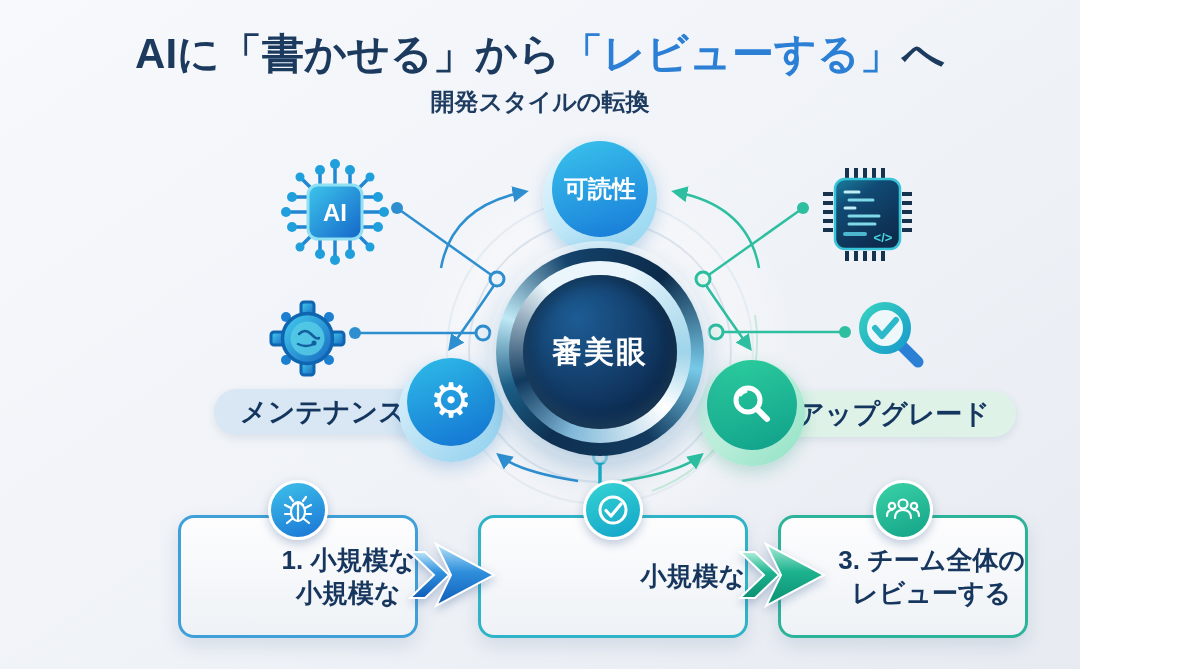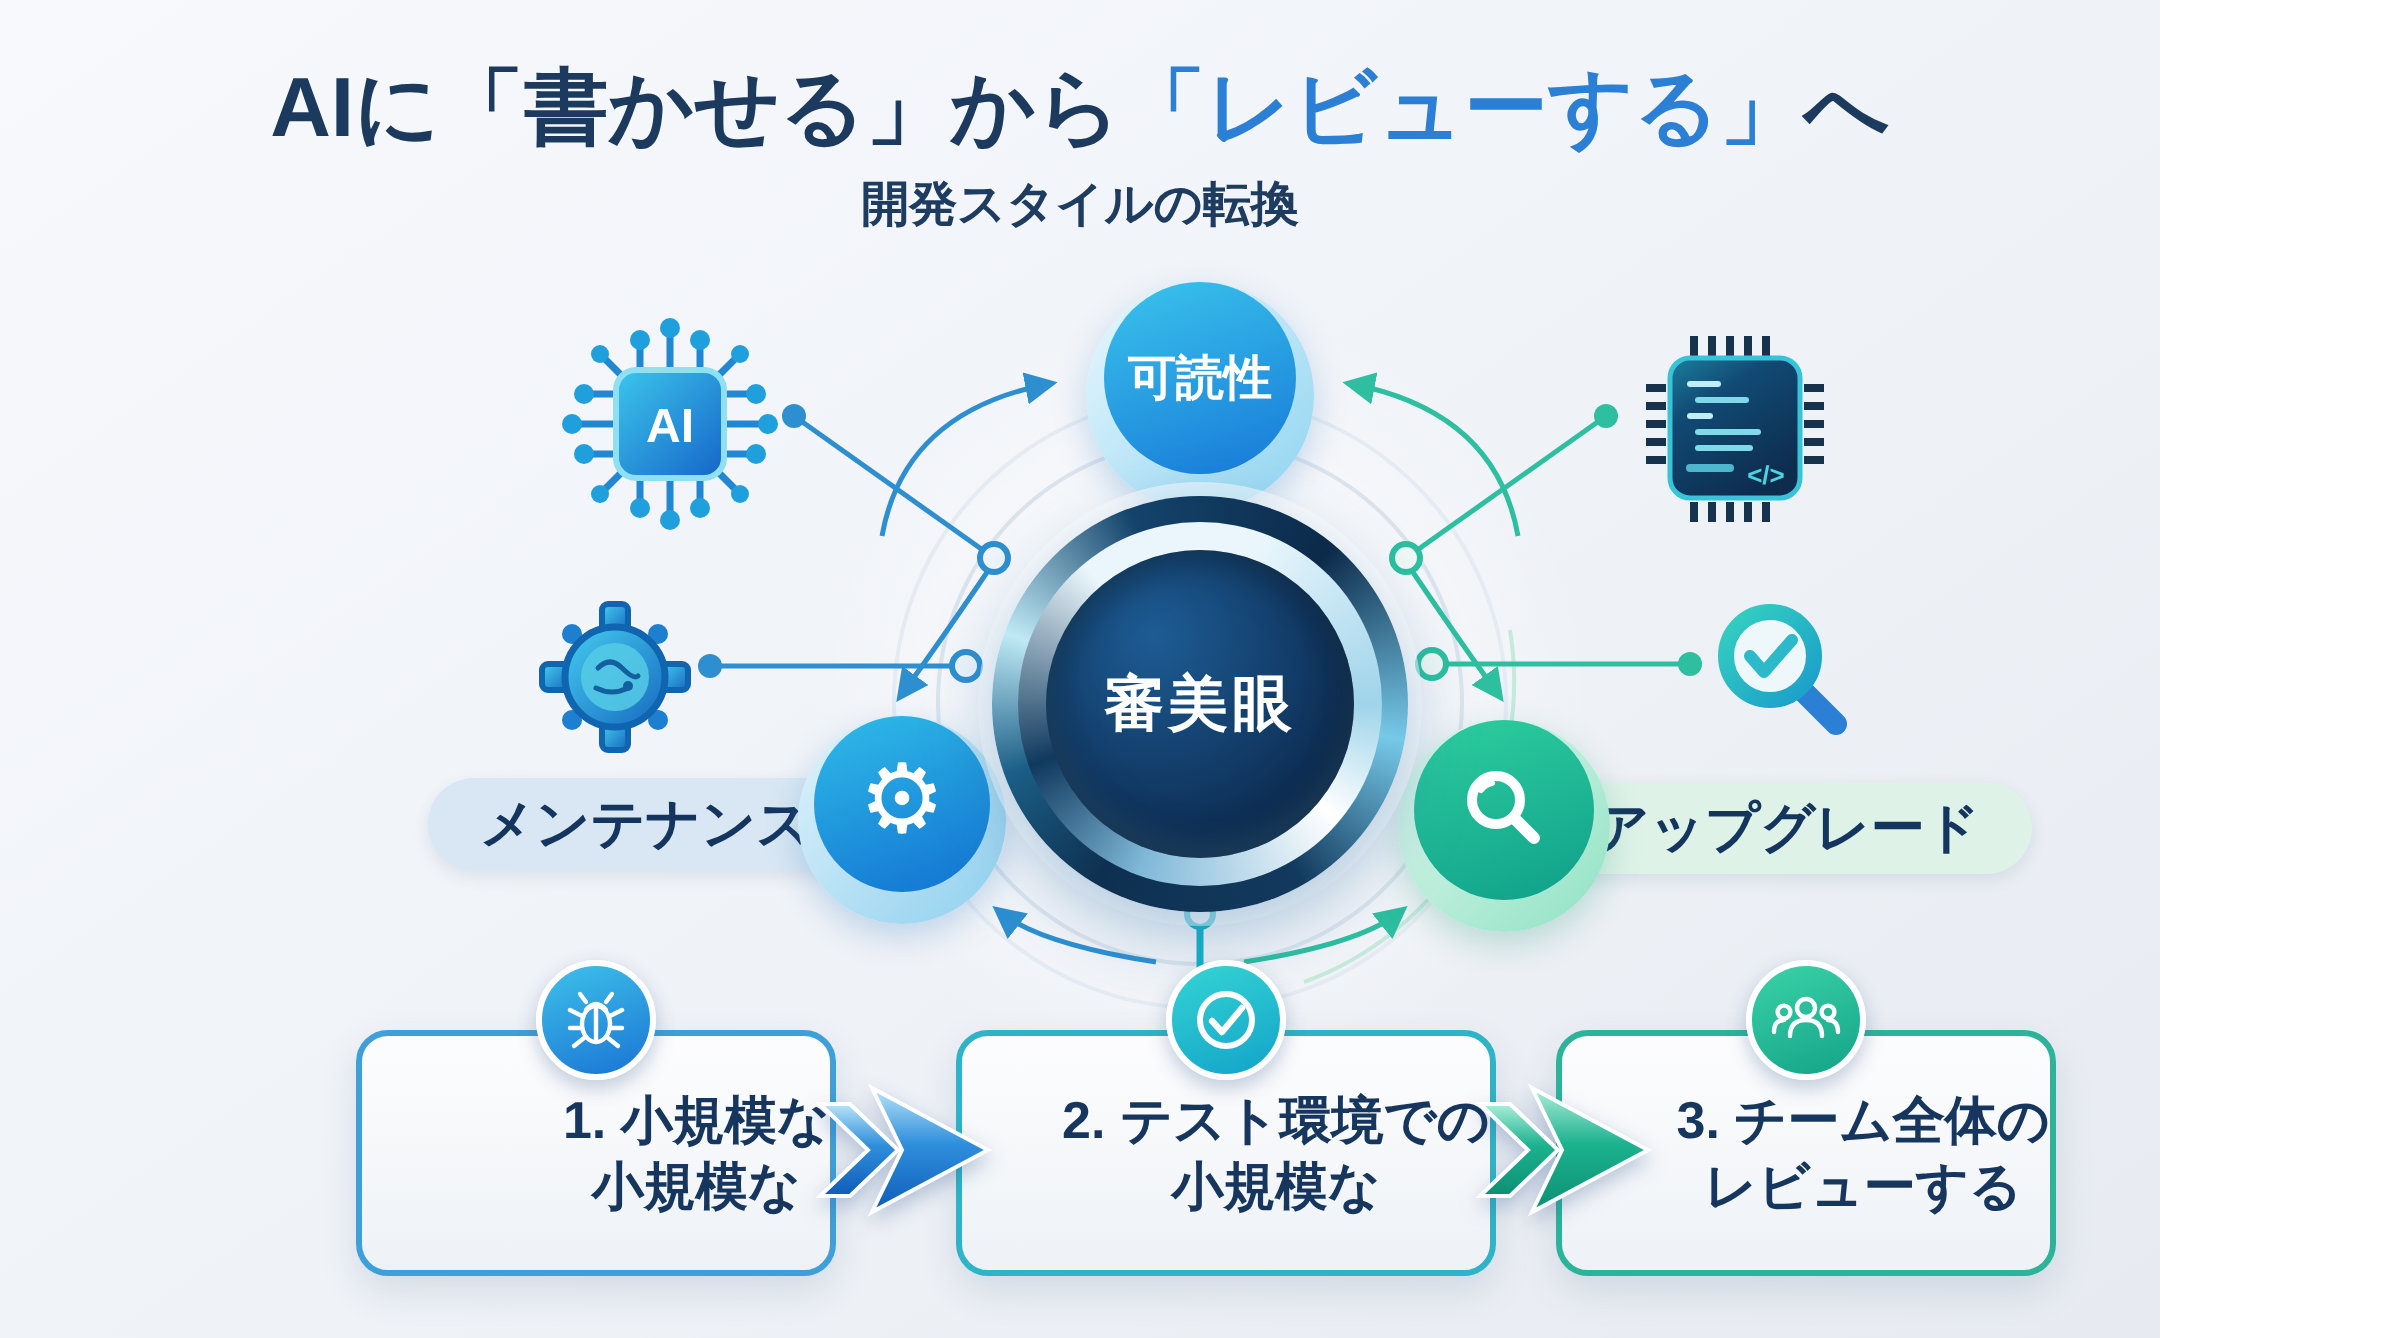--- a/index.html
+++ b/index.html
@@ -275,21 +275,20 @@
   </svg>
 
   <div class="stepbox sb1">
     <div>
       <div>1. 小規模な</div>
       <div>小規模な</div>
     </div>
   </div>
   <div class="stepbox sb2">
     <div>
-      <div>2. テスト環境での</div>
       <div>小規模な</div>
     </div>
   </div>
   <div class="stepbox sb3">
     <div>
       <div>3. チーム全体の</div>
       <div>レビューする</div>
     </div>
   </div>
 

